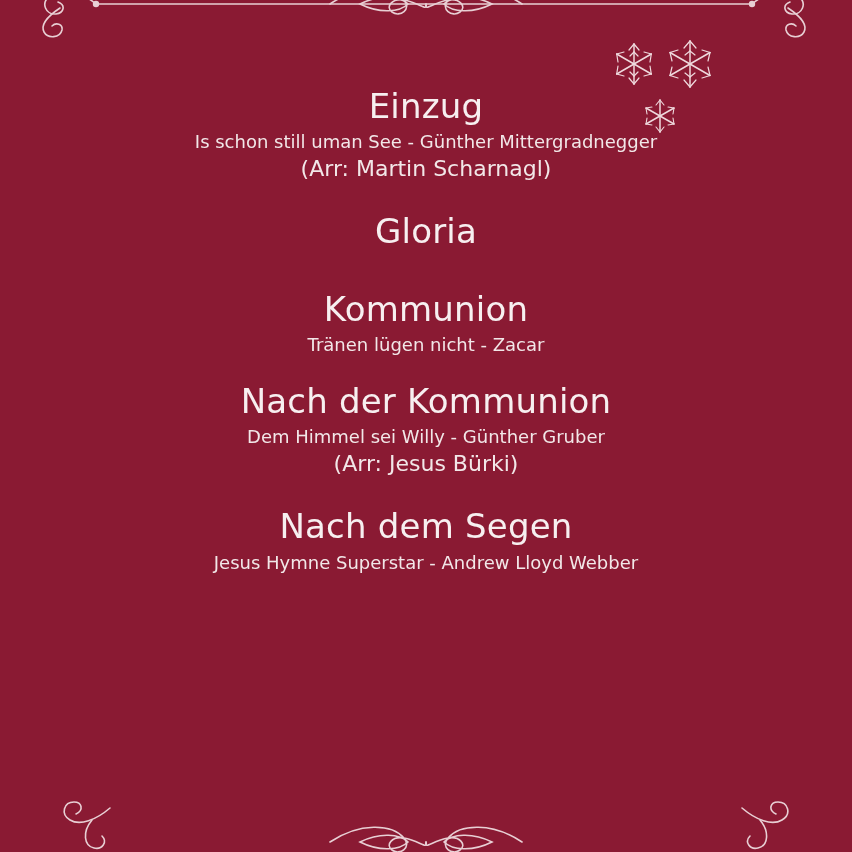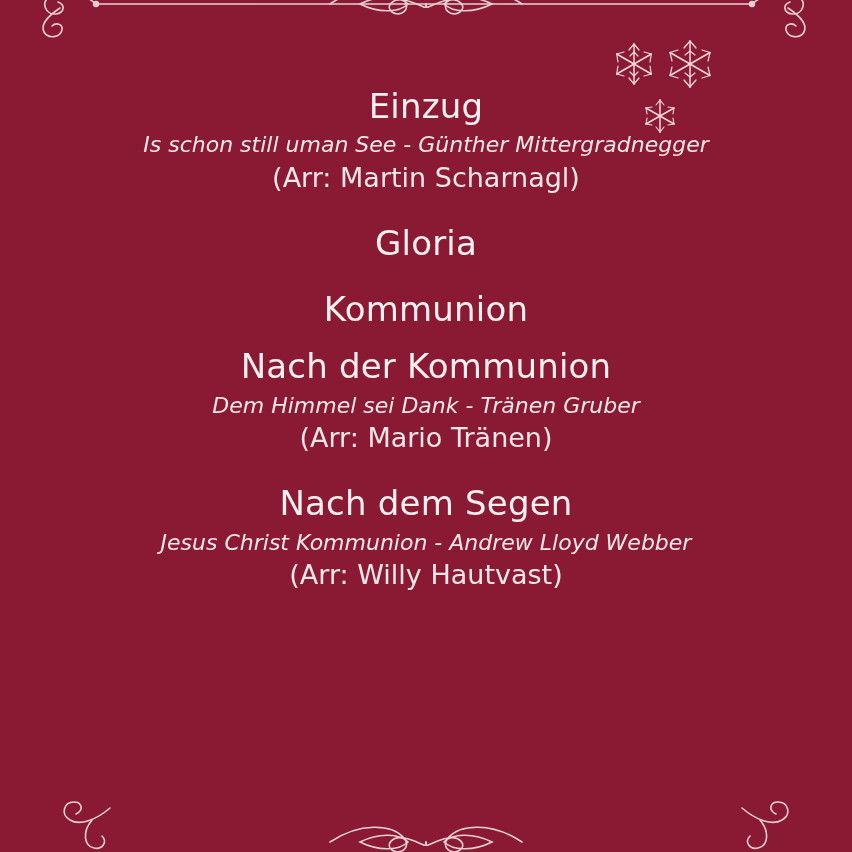--- a/index.html
+++ b/index.html
@@ -62,34 +62,33 @@
     margin-bottom: 26px;
   }
   .item-title {
     font-size: 34px;
     font-weight: 400;
     line-height: 1.22;
     color: #f7eff0;
     letter-spacing: 0.2px;
   }
   .item-piece {
+    font-size: 18px;
+    line-height: 1.32;
+    color: #f2e7e8;
+    margin-top: 3px;
+  }
+  .item-arr {
     font-size: 22px;
     line-height: 1.32;
     color: #f2e7e8;
-    margin-top: 3px;
-    font-style: italic;
-  }
-  .item-arr {
-    font-size: 27px;
-    line-height: 1.32;
-    color: #f2e7e8;
   }
   .item:nth-child(1) { margin-bottom: 28px; }
-  .item:nth-child(2) { margin-bottom: 24px; }
-  .item:nth-child(3) { margin-bottom: 16px; }
+  .item:nth-child(2) { margin-bottom: 36px; }
+  .item:nth-child(3) { margin-bottom: 24px; }
   .item:nth-child(4) { margin-bottom: 28px; }
 </style>
 </head>
 <body>
 
 <div class="page">
 
   <div class="ornament-top">
     <svg width="852" height="70" viewBox="0 0 852 70" fill="none" xmlns="http://www.w3.org/2000/svg">
       <g stroke="#e8cfd4" stroke-width="1.6" fill="none" stroke-linecap="round">
@@ -198,32 +197,32 @@
       <div class="item-arr">(Arr: Martin Scharnagl)</div>
     </div>
 
     <div class="item">
       <div class="item-title">Gloria</div>
       <div class="item-arr"></div>
     </div>
 
     <div class="item">
       <div class="item-title">Kommunion</div>
+      <div class="item-piece">Tränen lügen nicht - Zacar</div>
     </div>
 
     <div class="item">
       <div class="item-title">Nach der Kommunion</div>
-      <div class="item-piece">Dem Himmel sei Dank - Tränen Gruber</div>
-      <div class="item-arr">(Arr: Mario Tränen)</div>
+      <div class="item-piece">Dem Himmel sei Willy - Günther Gruber</div>
+      <div class="item-arr">(Arr: Jesus Bürki)</div>
     </div>
 
     <div class="item">
       <div class="item-title">Nach dem Segen</div>
-      <div class="item-piece">Jesus Christ Kommunion - Andrew Lloyd Webber</div>
-      <div class="item-arr">(Arr: Willy Hautvast)</div>
+      <div class="item-piece">Jesus Hymne Superstar - Andrew Lloyd Webber</div>
     </div>
 
   </div>
 
   <div class="ornament-bottom">
     <svg width="852" height="80" viewBox="0 0 852 80" fill="none" xmlns="http://www.w3.org/2000/svg">
       <g stroke="#e8cfd4" stroke-width="1.6" fill="none" stroke-linecap="round">
 
         <path d="M110 18 C96 30 80 36 70 30 C60 24 64 12 74 12 C82 12 84 20 76 24"></path>
         <path d="M92 30 C82 42 84 56 94 58 C102 60 108 52 102 46"></path>

